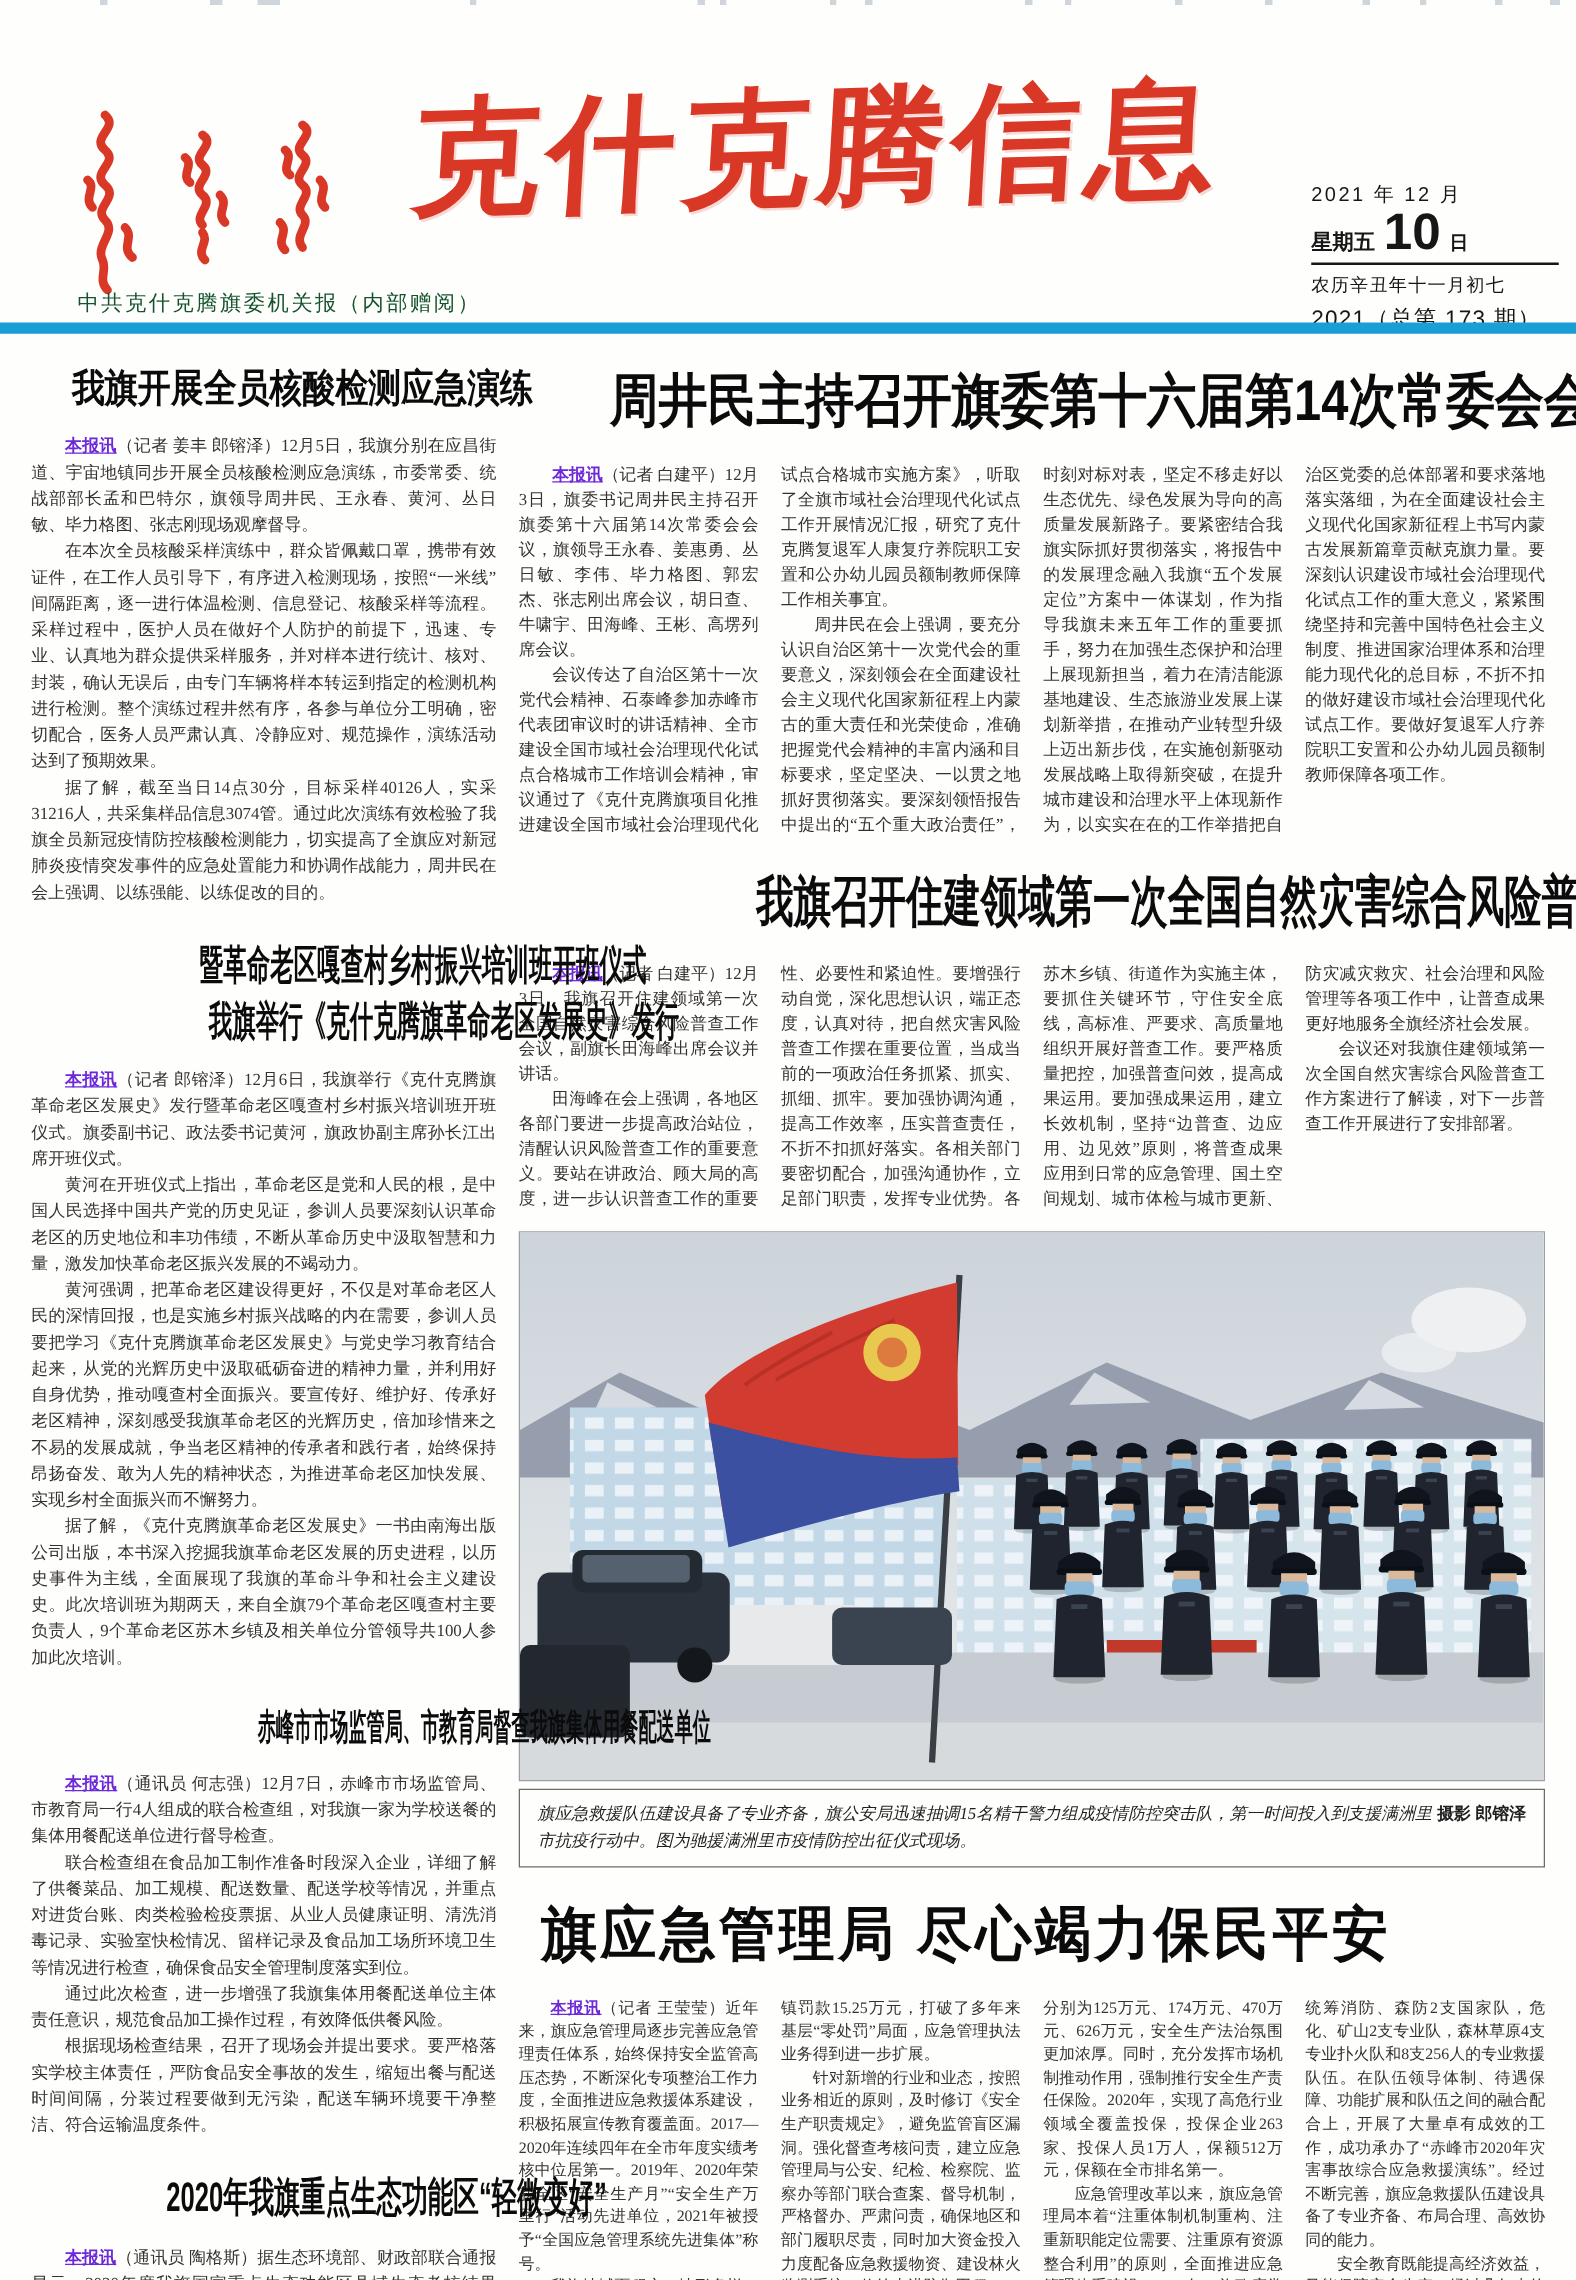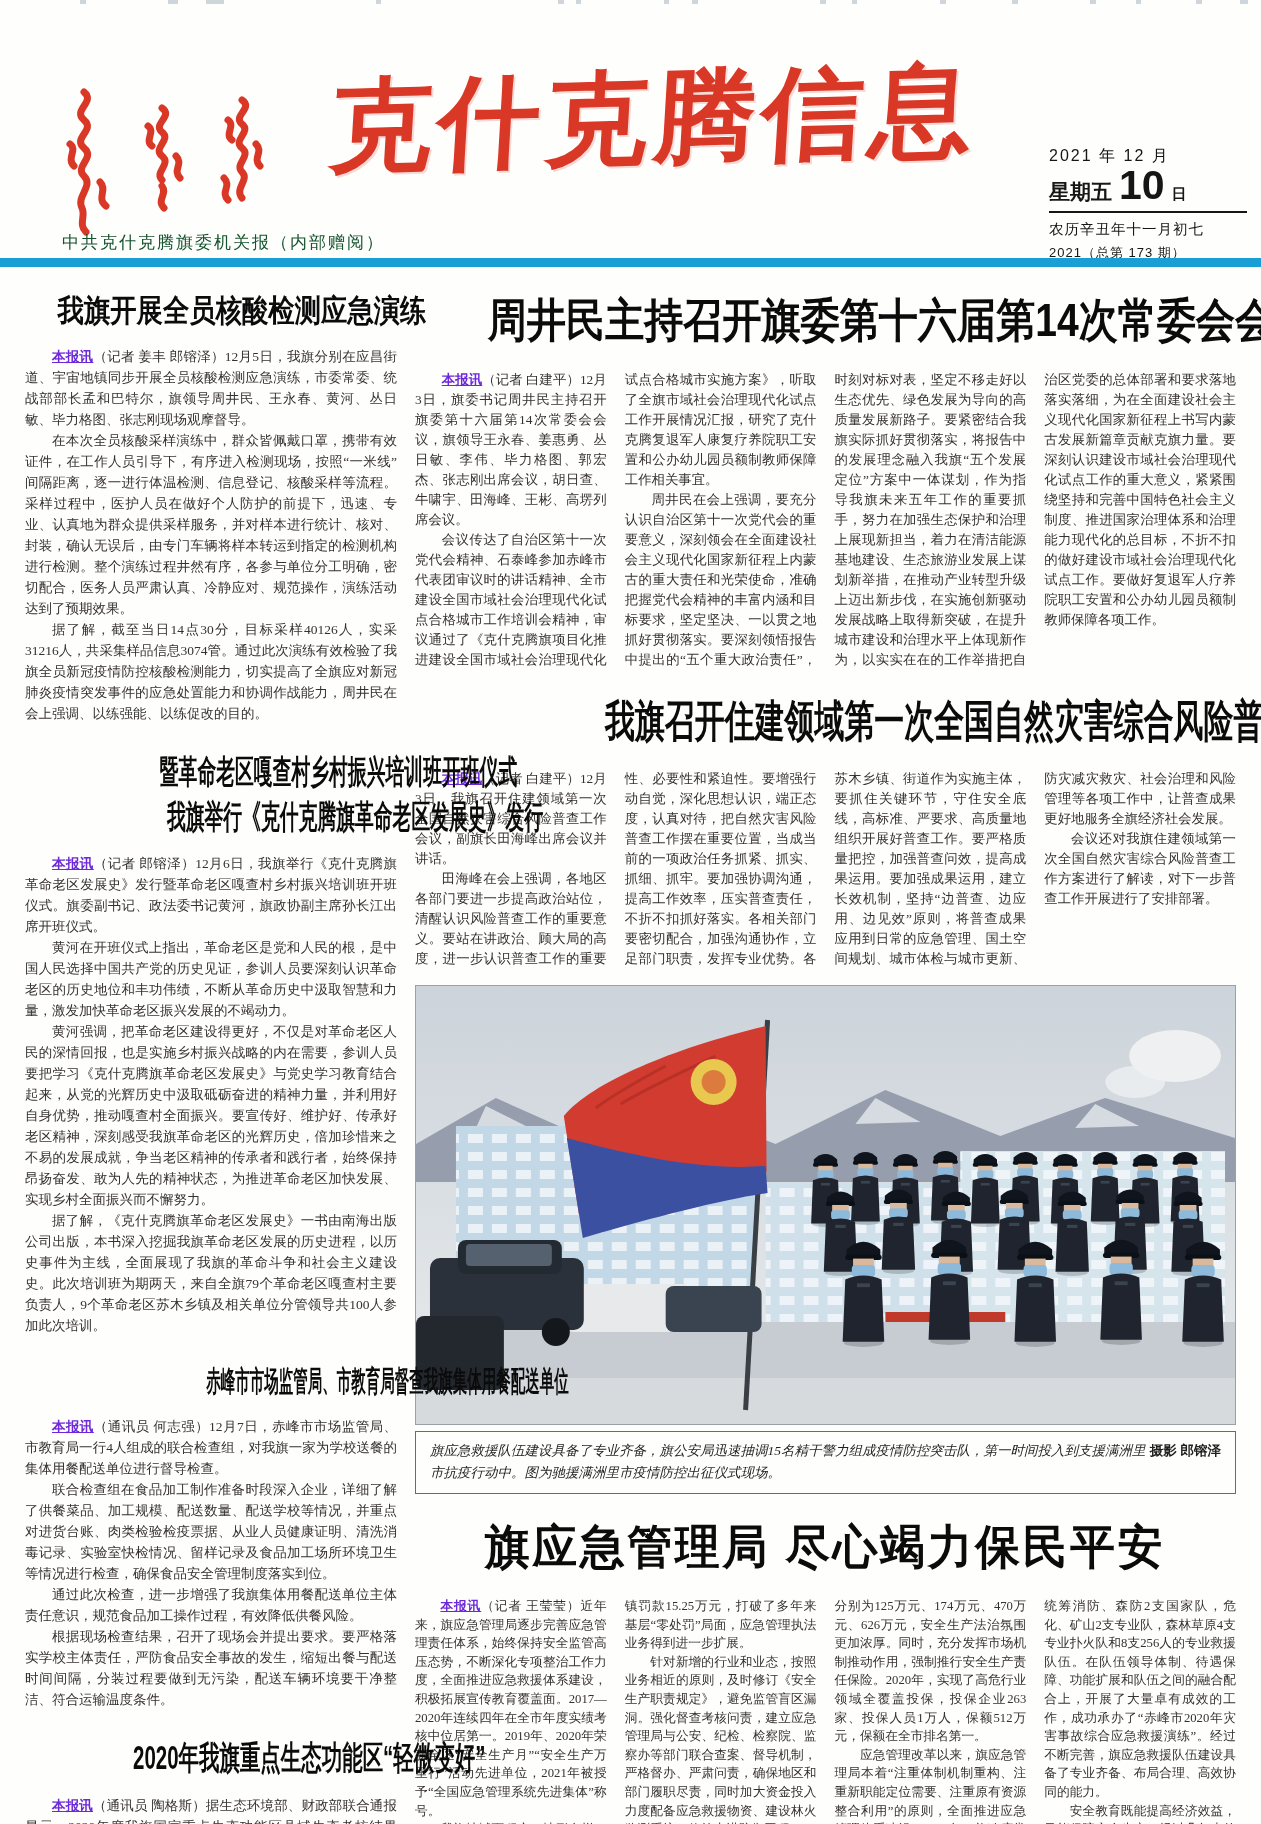--- a/index.html
+++ b/index.html
@@ -10,34 +10,34 @@
   
   .masthead{position:absolute;top:0;left:0;right:0;height:258px;}
   .mongolian{position:absolute;left:56px;top:86px;}
   .paper-title{position:absolute;left:330px;top:60px;font-family:"Liberation Sans","DejaVu Sans",sans-serif;
     font-weight:900;font-size:102px;color:#d93827;letter-spacing:6px;white-space:nowrap;
     transform:rotate(-1.6deg) skewX(-5deg);transform-origin:left center;
     text-shadow:2px 2px 0 rgba(217,56,39,.18);}
   .date-block{position:absolute;right:14px;top:146px;width:198px;font-family:"Liberation Sans","DejaVu Sans",sans-serif;color:#161616;}
   .date-block .d1{font-size:16px;letter-spacing:2px;}
   .date-block .d2{display:flex;align-items:baseline;gap:7px;border-bottom:2px solid #161616;padding:1px 0 5px;}
-  .date-block .weekday{font-size:21px;font-weight:bold;}
+  .date-block .weekday{font-size:17px;font-weight:bold;}
   .date-block .day{font-size:41px;font-weight:900;line-height:.85;}
   .date-block .ri{font-size:15px;font-weight:bold;}
   .date-block .d3{margin-top:7px;font-size:14.5px;letter-spacing:1px;}
-  .date-block .d4{margin-top:5px;font-size:13px;letter-spacing:1px;}
+  .date-block .d4{margin-top:5px;font-size:18px;letter-spacing:1px;}
   .organ-line{position:absolute;left:62px;top:231px;font-family:"Liberation Sans","DejaVu Sans",sans-serif;
     font-size:17px;letter-spacing:2px;color:#14532d;}
   .blue-bar{position:absolute;top:258px;left:0;width:100%;height:9px;background:#1a9ed6;}
   
   .content{position:absolute;top:280px;left:25px;right:25px;display:flex;gap:18px;}
   .col-left{width:372px;flex:none;}
   .col-right{flex:1;min-width:0;}
   
-  .hl{text-align:center;overflow:visible;}
+  .hl{overflow:visible;}
   .hl .t{display:inline-block;white-space:nowrap;font-family:"Liberation Sans","DejaVu Sans",sans-serif;
     font-weight:900;color:#0b0b0b;transform-origin:center center;}
   .hl-l1 .t{font-size:31px;transform:scaleX(.85);}
   .hl-l2 .t{font-size:33px;transform:scaleX(.57);line-height:1.35;}
   .hl-l3 .t{font-size:29px;transform:scaleX(.50);}
   .hl-l4 .t{font-size:33px;transform:scaleX(.62);}
   .hl-r1 .t{font-size:46px;transform:scaleX(.85);}
   .hl-r2 .t{font-size:44px;transform:scaleX(.68);}
   .hl-r3 .t{font-size:47px;transform:scaleX(.95);letter-spacing:3px;}
   

